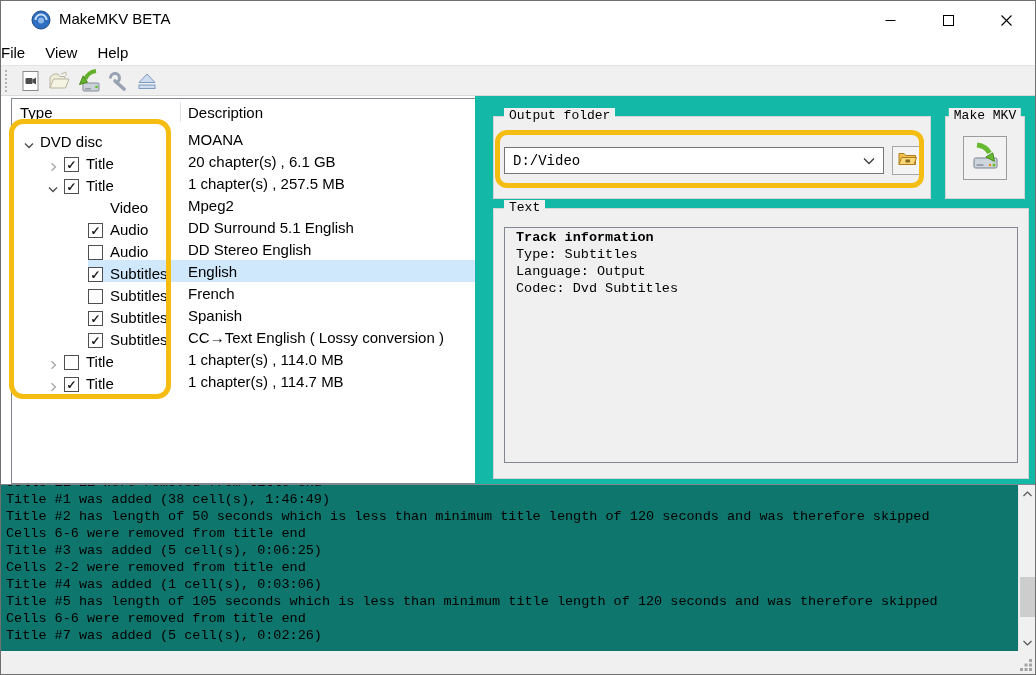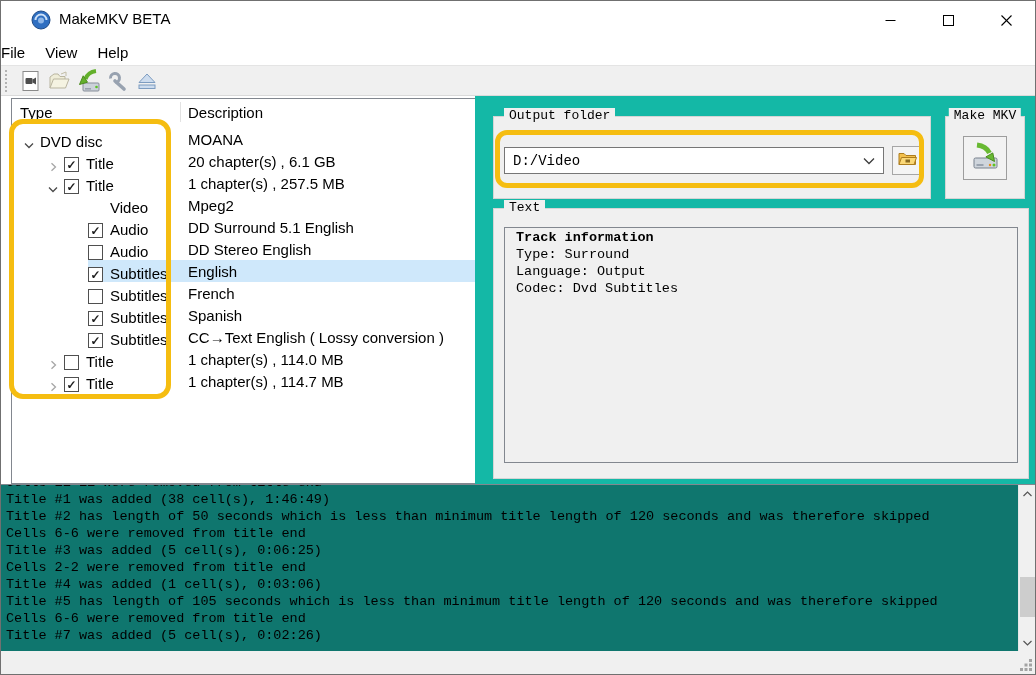--- a/index.html
+++ b/index.html
@@ -329,21 +329,21 @@
           </svg>
         </span>
       </div>
     </div>
 
     <div class="groupbox info-box">
       <span class="gb-label">Text</span>
       <div class="info-inner">
         <div class="info-heading">Track information</div>
         <div id="info-lines">
-            <div>Type: Surround</div>
+            <div>Type: Subtitles</div>
             <div>Language: Output</div>
             <div>Codec: Dvd Subtitles</div>
           </div>
       </div>
     </div>
   </div>
 
   <div class="annot annot-tree"></div>
   <div class="annot annot-output"></div>
 

